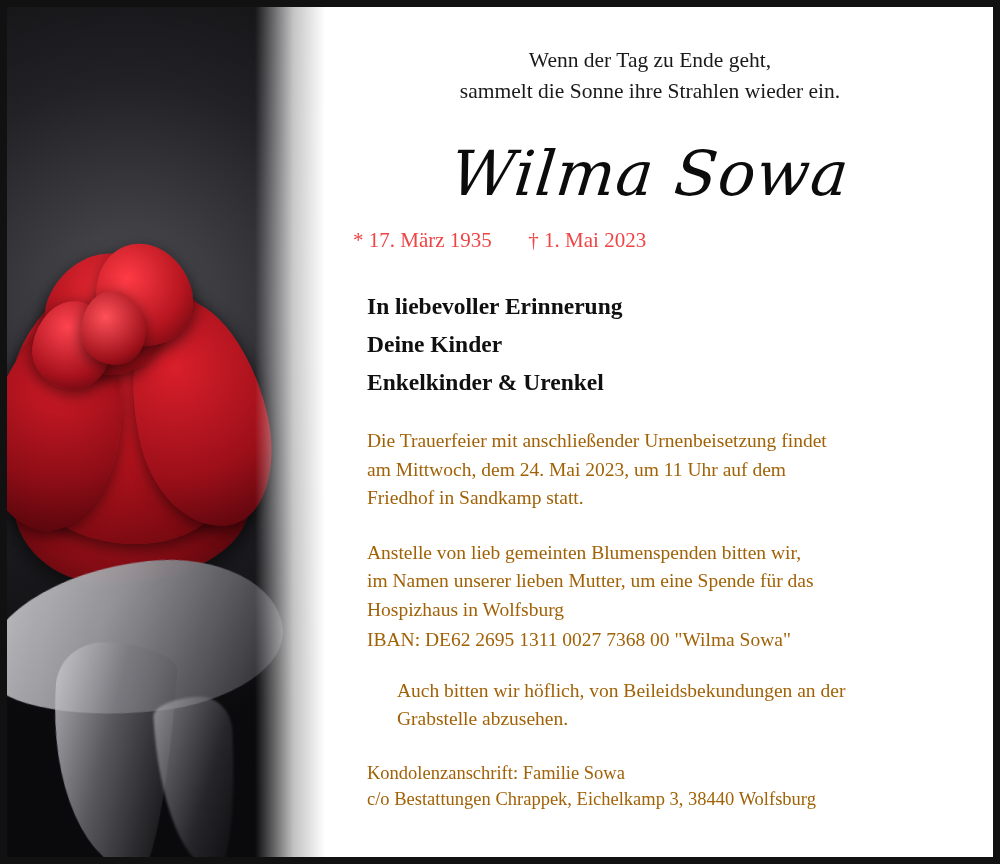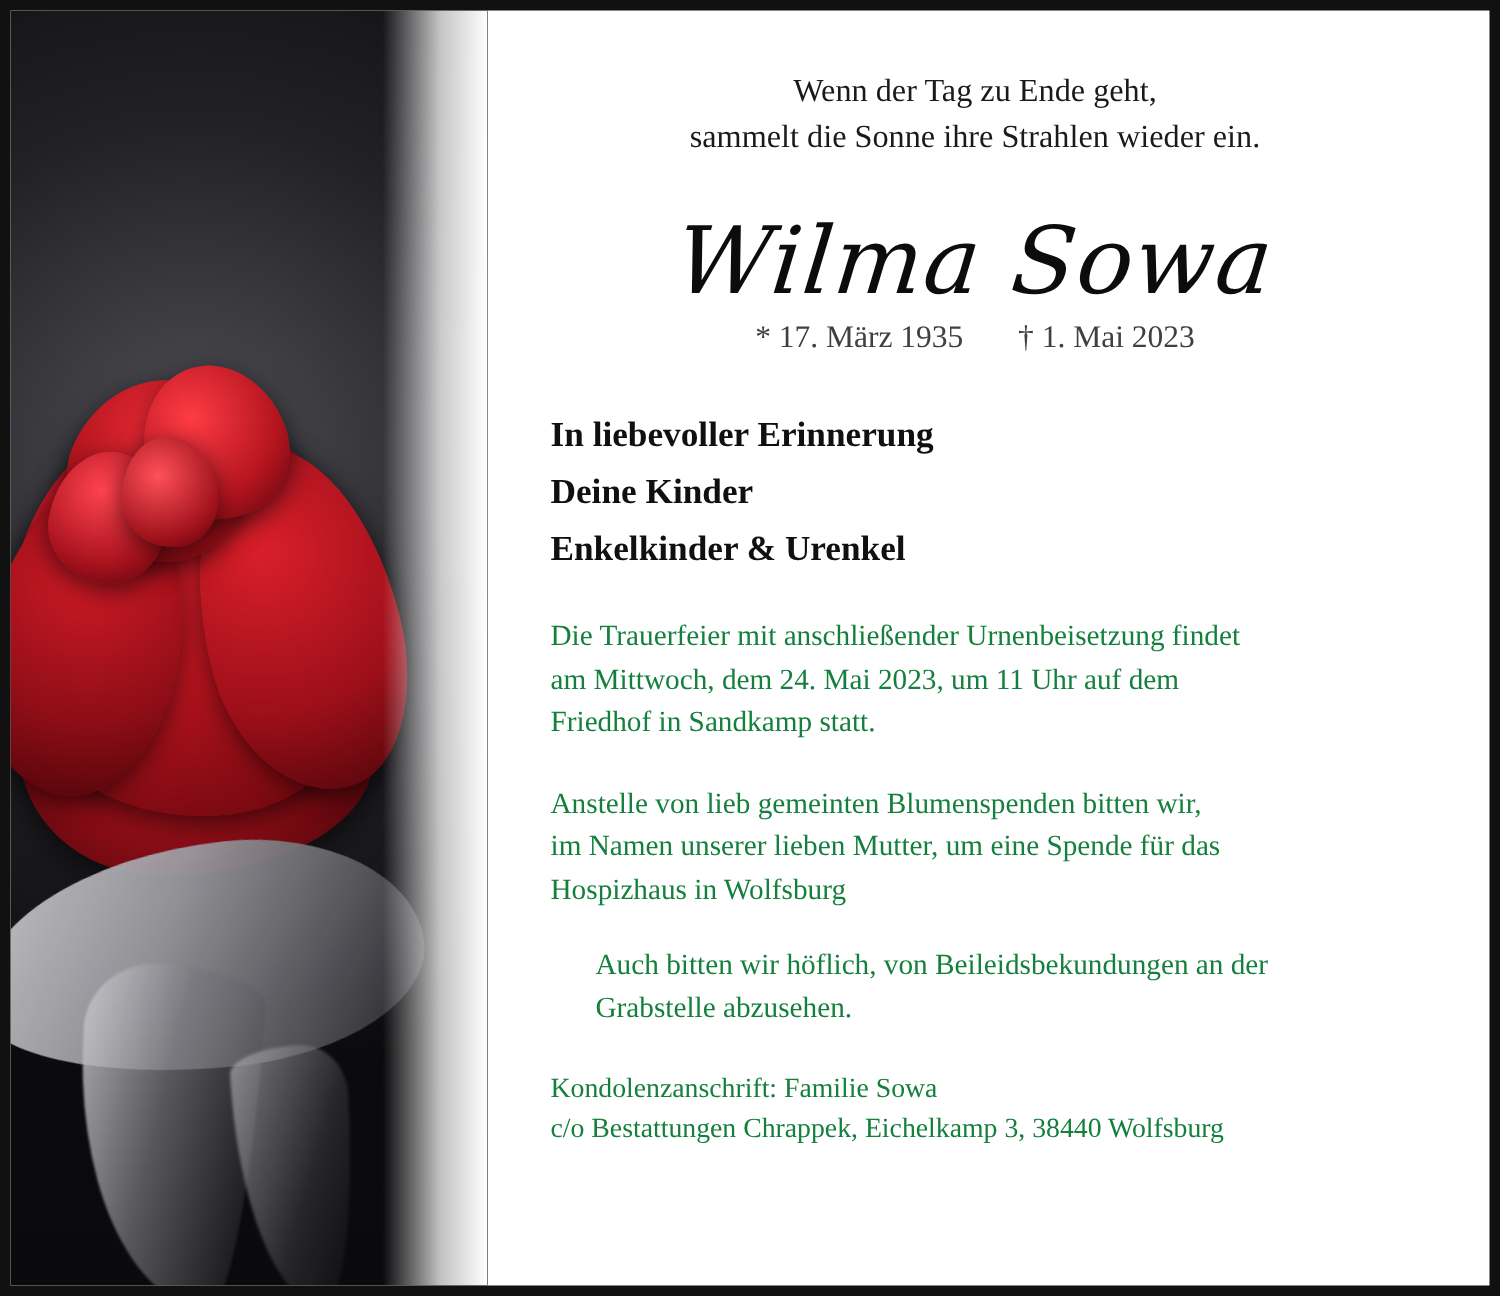--- a/index.html
+++ b/index.html
@@ -137,38 +137,38 @@
     font-family: "DejaVu Serif", serif;
     font-style: italic;
     font-weight: 400;
     font-size: 62px;
     letter-spacing: 1px;
     color: #0c0c0c;
     line-height: 1.1;
     transform: skewX(-6deg);
   }
   .dates {
-    text-align: center;
-    margin: 4px 0 0 0;
+    text-align: left;
+    margin: 20px 0 0 0;
     font-size: 21px;
-    color: #404040;
+    color: #ef4444;
   }
   .dates .gap { display: inline-block; width: 26px; }
   .memorial {
     margin: 34px 0 0 14px;
     font-size: 23.5px;
     line-height: 1.62;
     color: #101010;
     font-weight: bold;
   }
   .block {
     margin: 26px 0 0 14px;
     font-size: 19.5px;
     line-height: 1.46;
-    color: #15803d;
+    color: #a16207;
   }
   .block.tight { margin-top: 22px; margin-left: 44px; }
   .block .iban { margin-top: 2px; }
   .block.small {
     font-size: 18.5px;
     line-height: 1.45;
   }
 </style>
 </head>
 <body>
@@ -217,20 +217,21 @@
     <div class="block">
       <div>Die Trauerfeier mit anschließender Urnenbeisetzung findet</div>
       <div>am Mittwoch, dem 24. Mai 2023, um 11 Uhr auf dem</div>
       <div>Friedhof in Sandkamp statt.</div>
     </div>
 
     <div class="block">
       <div>Anstelle von lieb gemeinten Blumenspenden bitten wir,</div>
       <div>im Namen unserer lieben Mutter, um eine Spende für das</div>
       <div>Hospizhaus in Wolfsburg</div>
+      <div class="iban">IBAN: DE62 2695 1311 0027 7368 00 "Wilma Sowa"</div>
     </div>
 
     <div class="block tight">
       <div>Auch bitten wir höflich, von Beileidsbekundungen an der</div>
       <div>Grabstelle abzusehen.</div>
     </div>
 
     <div class="block small">
       <div>Kondolenzanschrift: Familie Sowa</div>
       <div>c/o Bestattungen Chrappek, Eichelkamp 3, 38440 Wolfsburg</div>

